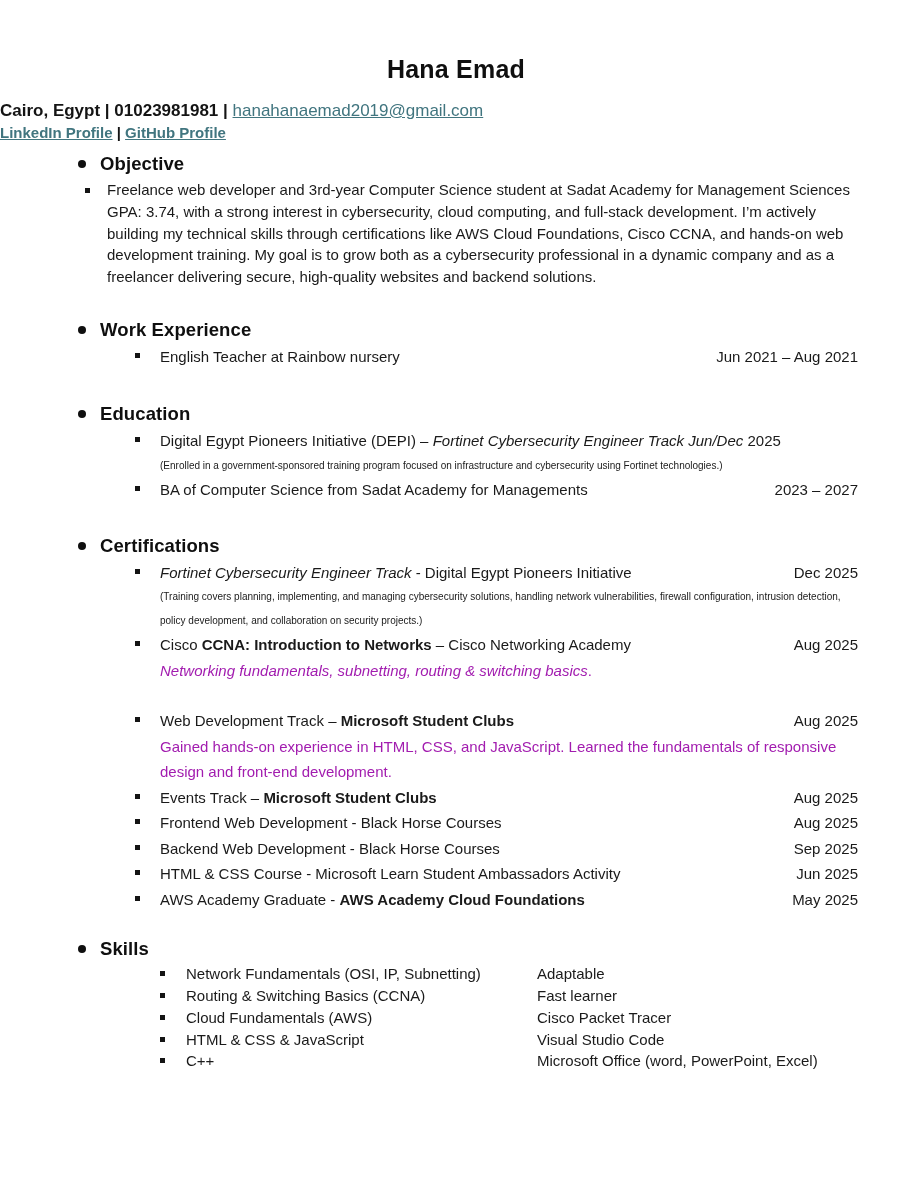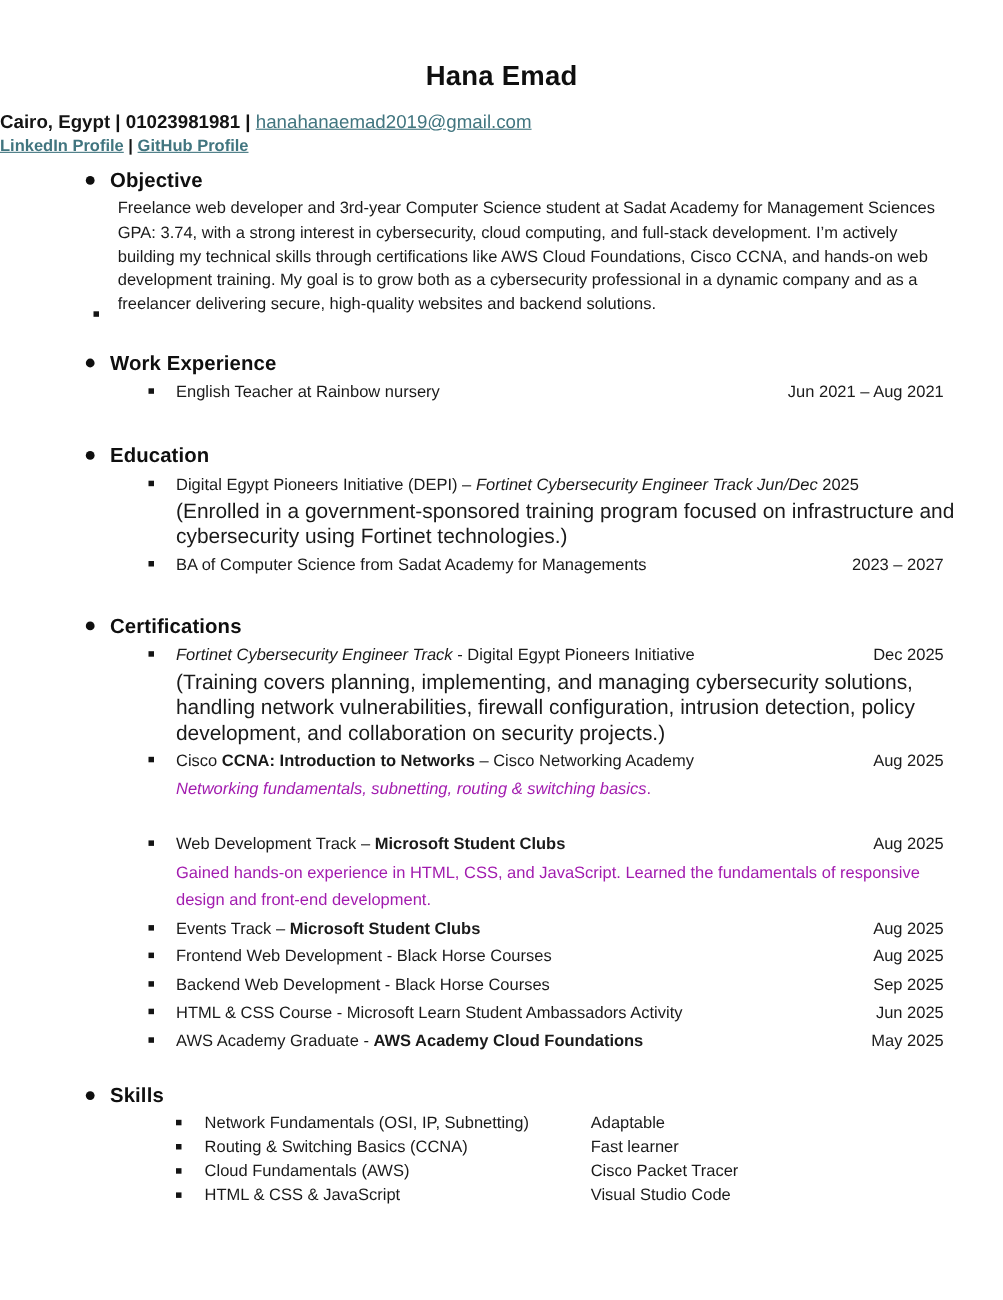--- a/index.html
+++ b/index.html
@@ -19,30 +19,30 @@
   a.doc-link{color:#41757f;text-decoration:underline;cursor:pointer;}
   .links-line{text-align:left;font-size:15px;line-height:21px;margin-top:1px;}
   .links-line .sep{font-weight:700;color:#141414;}
   .links-line a{font-weight:700;}
   
   .sec{margin:0;}
   .sec-head{display:flex;align-items:center;margin-left:78px;height:24px;}
   .sec-dot{width:8px;height:8px;border-radius:50%;background:#0f0f0f;margin-right:14px;flex:none;}
   .sec-title{font-size:18.5px;font-weight:700;color:#0f0f0f;letter-spacing:.1px;}
   
-  .obj-row{display:flex;margin:3px 0 0 85px;padding-right:56px;align-items:flex-end;}
+  .obj-row{display:flex;margin:3px 0 0 85px;padding-right:56px;}
   .obj-row .sq{flex:none;width:22px;}
   .sq::before{content:"";display:block;width:5px;height:5px;background:#141414;margin-top:9px;}
   .obj-text{font-size:15px;line-height:21.8px;color:#1a1a1a;}
   
   .li-row{display:flex;margin-left:135px;padding-right:54px;font-size:15px;line-height:25.5px;color:#1a1a1a;}
   .li-row .sq{flex:none;width:25px;}
   .li-text{flex:1;min-width:0;}
   .li-date{flex:none;white-space:nowrap;margin-left:10px;}
-  .small-desc{margin-left:160px;padding-right:44px;font-size:19px;line-height:23.5px;color:#1a1a1a;}
+  .small-desc{margin-left:160px;padding-right:44px;font-size:10px;line-height:23.5px;color:#1a1a1a;}
   .sub-line{margin-left:160px;padding-right:54px;font-size:15px;line-height:25.5px;color:#a21caf;}
   .it{font-style:italic;}
   .bd{font-weight:700;}
   .gap-line{height:25px;}
   
   .skill-row{display:flex;margin-left:160px;padding-right:30px;font-size:15px;line-height:21.7px;color:#1a1a1a;}
   .skill-row .sq{flex:none;width:26px;}
   .skill-row .sq::before{margin-top:8px;}
   .skill-left{flex:none;width:351px;}
   .skill-right{flex:1;}

